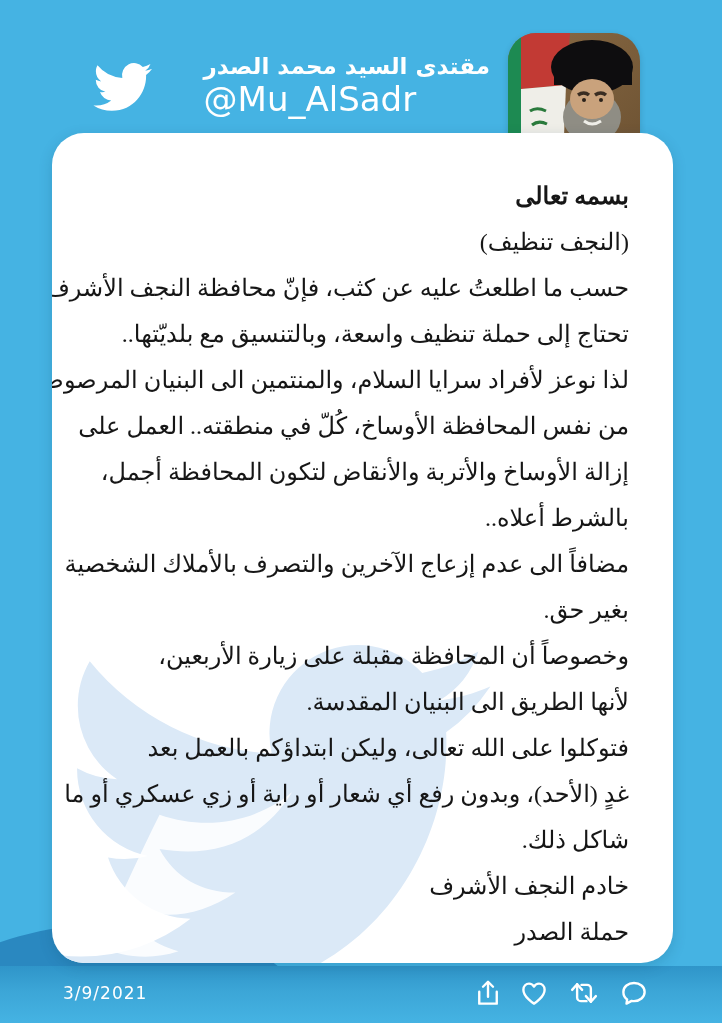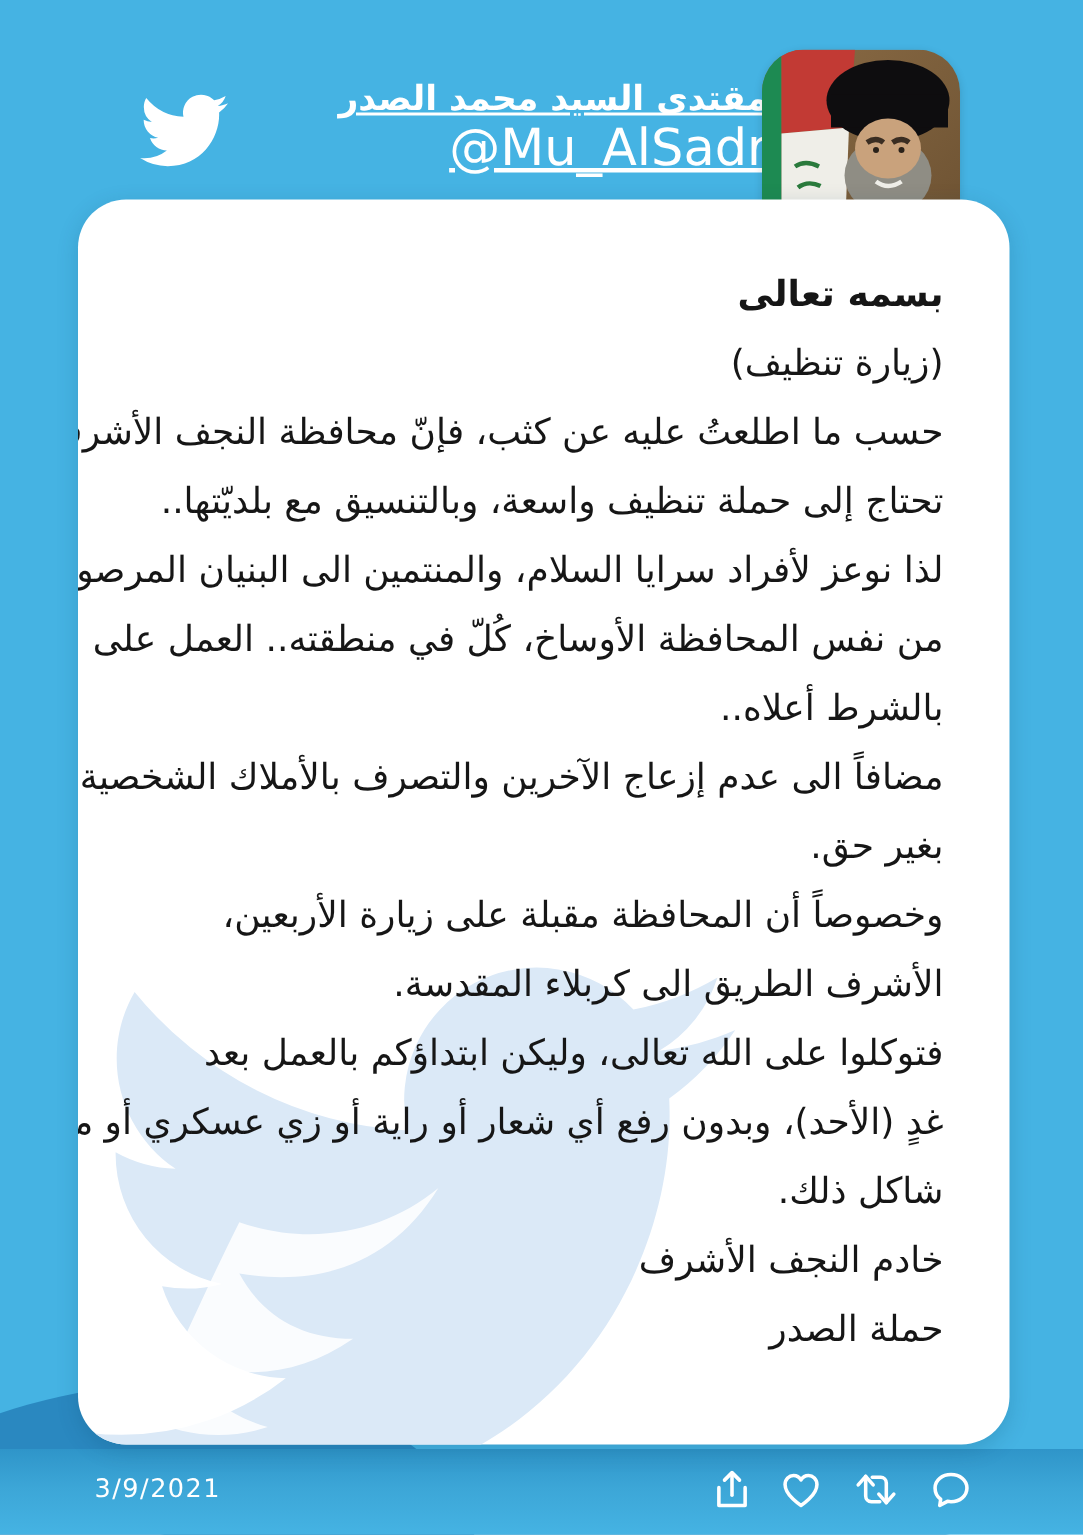--- a/index.html
+++ b/index.html
@@ -17,33 +17,34 @@
     position:absolute;left:-150px;top:925px;width:470px;height:280px;
     background:#2a88c0;border-radius:50%;transform:rotate(-9deg);
   }
   .bg-swoosh2{
     position:absolute;left:-80px;top:995px;width:900px;height:300px;
     background:#2f93c7;border-radius:50% 50% 0 0;
   }
   
   .twitter-logo{position:absolute;left:85px;top:56px;width:74px;height:62px;}
   .user-block{
-    position:absolute;right:210px;top:50px;text-align:right;color:#ffffff;text-decoration:underline;
+    position:absolute;right:232px;top:50px;text-align:left;color:#ffffff;
   }
   .user-name{font-size:23px;font-weight:bold;direction:rtl;line-height:32px;letter-spacing:.5px;}
   .user-handle{font-size:34px;direction:ltr;line-height:34px;}
   .avatar{
     position:absolute;left:508px;top:33px;width:132px;height:129px;
     border-radius:28px;overflow:hidden;box-shadow:0 2px 6px rgba(0,0,0,.15);
   }
   
   .card{
     position:absolute;left:52px;top:133px;width:621px;height:830px;
     background:#ffffff;border-radius:32px;overflow:hidden;
     box-shadow:0 4px 14px rgba(0,60,90,.18);
+    font-family:Liberation Serif, serif;
   }
   .watermark{
     position:absolute;left:-55px;bottom:-85px;width:545px;height:455px;
     pointer-events:none;
   }
   .tweet-text{
     position:relative;direction:rtl;text-align:right;
     padding:40px 44px 0 44px;color:#161616;
     font-size:24px;line-height:46px;
   }
@@ -106,30 +107,31 @@
 </div>
 
 <div class="card">
   <svg class="watermark" viewBox="0 0 24 24" preserveAspectRatio="xMidYMid meet">
     <path fill="#dbe9f7" d="M23.643 4.937c-.835.37-1.732.62-2.675.733a4.67 4.67 0 0 0 2.048-2.578 9.3 9.3 0 0 1-2.958 1.13 4.66 4.66 0 0 0-7.938 4.25 13.229 13.229 0 0 1-9.602-4.868c-.4.69-.63 1.49-.63 2.342a4.66 4.66 0 0 0 2.072 3.878 4.647 4.647 0 0 1-2.11-.583v.06a4.66 4.66 0 0 0 3.737 4.568 4.692 4.692 0 0 1-2.104.08 4.661 4.661 0 0 0 4.352 3.234 9.348 9.348 0 0 1-5.786 1.995 9.5 9.5 0 0 1-1.112-.065 13.175 13.175 0 0 0 7.14 2.093c8.57 0 13.255-7.098 13.255-13.254 0-.2-.005-.402-.014-.602a9.47 9.47 0 0 0 2.323-2.41z"></path>
     <path fill="#ffffff" d="M6.2 11.7c2.6.9 5.2.3 7-1.2-1.6 2.6-4.1 3.5-7 3 .8 1.5 2.2 2.3 4 2.3-1.9 1.3-3.9 1.5-5.9.7.5 1.2 1.5 2 2.9 2.4-1.5.5-3 .3-4.2-.3 1.1-2.5 2.2-4.9 3.2-6.9z" opacity=".85"></path>
   </svg>
 
   <div class="tweet-text">
     <div class="line bold">بسمه تعالى</div>
-    <div class="line">(زيارة تنظيف)</div>
+    <div class="line">(النجف تنظيف)</div>
     <div class="line">حسب ما اطلعتُ عليه عن كثب، فإنّ محافظة النجف الأشرف..</div>
     <div class="line">تحتاج إلى حملة تنظيف واسعة، وبالتنسيق مع بلديّتها..</div>
     <div class="line">لذا نوعز لأفراد سرايا السلام، والمنتمين الى البنيان المرصوص</div>
     <div class="line">من نفس المحافظة الأوساخ، كُلّ في منطقته.. العمل على</div>
+    <div class="line">إزالة الأوساخ والأتربة والأنقاض لتكون المحافظة أجمل،</div>
     <div class="line">بالشرط أعلاه..</div>
     <div class="line">مضافاً الى عدم إزعاج الآخرين والتصرف بالأملاك الشخصية</div>
     <div class="line">بغير حق.</div>
     <div class="line">وخصوصاً أن المحافظة مقبلة على زيارة الأربعين،</div>
-    <div class="line">الأشرف الطريق الى كربلاء المقدسة.</div>
+    <div class="line">لأنها الطريق الى البنيان المقدسة.</div>
     <div class="line">فتوكلوا على الله تعالى، وليكن ابتداؤكم بالعمل بعد</div>
     <div class="line">غدٍ (الأحد)، وبدون رفع أي شعار أو راية أو زي عسكري أو ما</div>
     <div class="line">شاكل ذلك.</div>
     <div class="line center">خادم النجف الأشرف</div>
     <div class="line center">حملة الصدر</div>
   </div>
 </div>
 
 <div class="date">3/9/2021</div>
 

